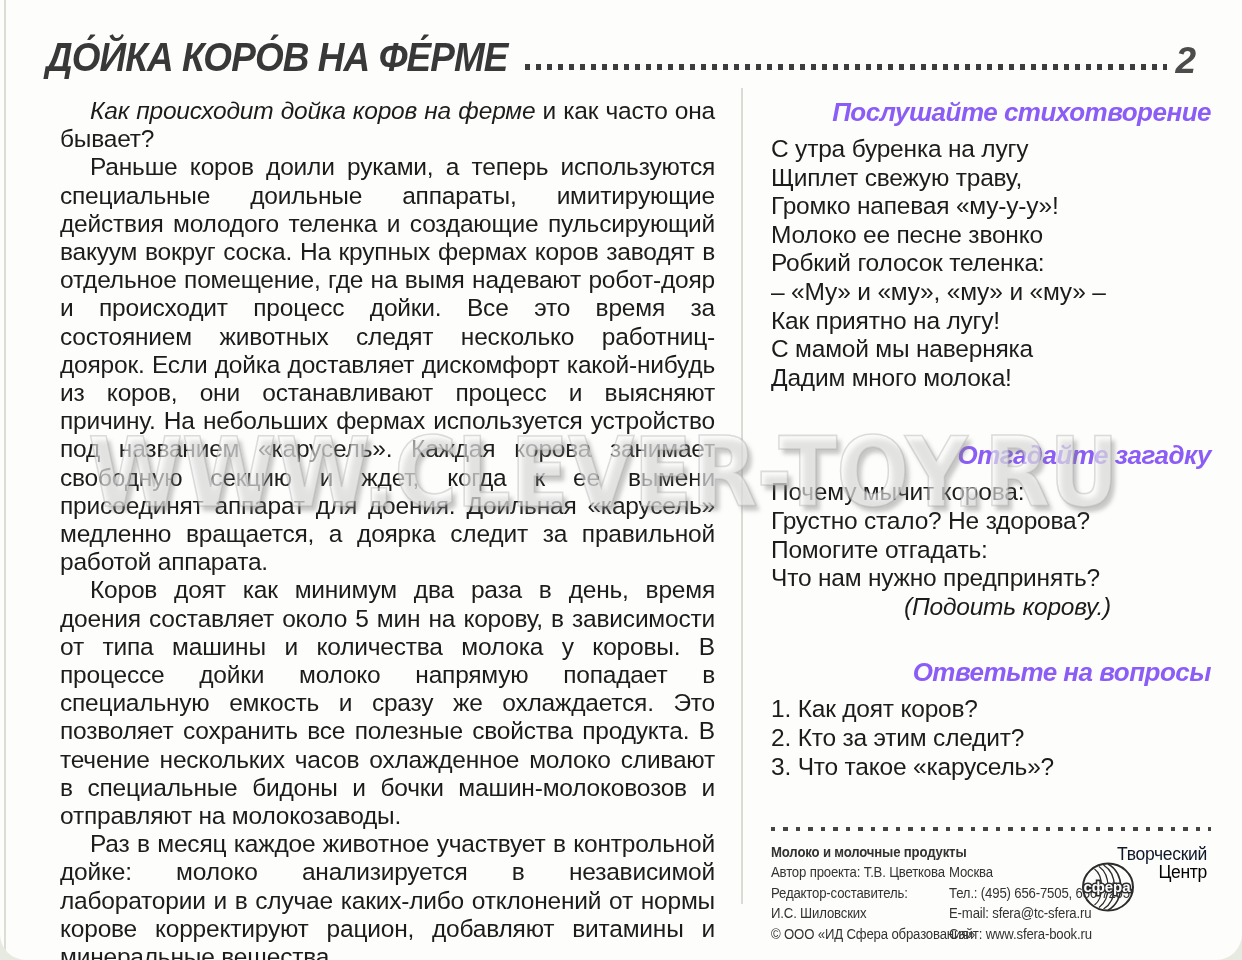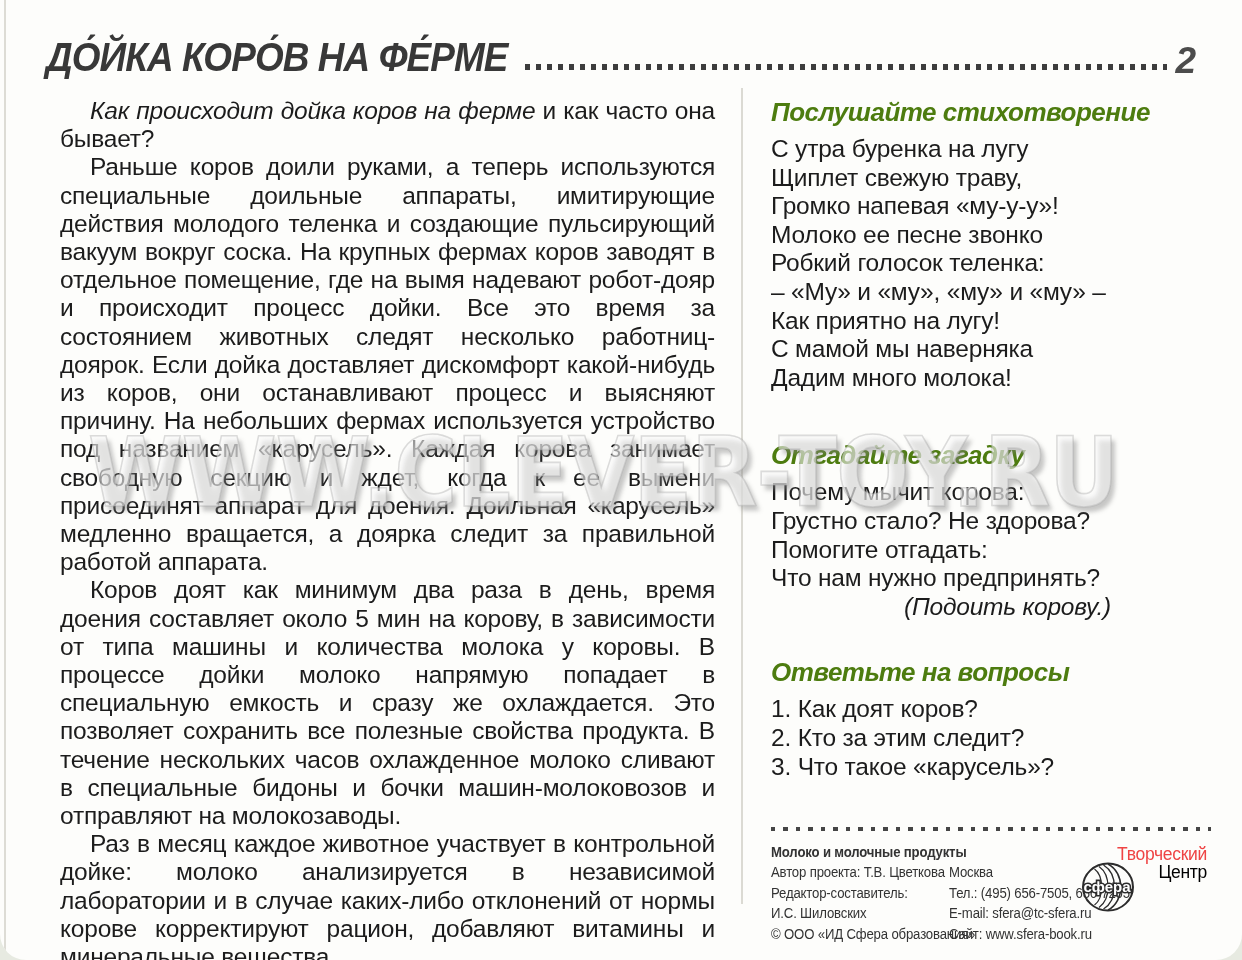--- a/index.html
+++ b/index.html
@@ -53,21 +53,21 @@
   .divider{
     position:absolute;left:741px;top:88px;width:2px;height:816px;
     background:#dbdad3;
   }
   .right-col{
     position:absolute;left:771px;top:97px;width:440px;height:847px;
     display:flex;flex-direction:column;color:#1c1c1c;
   }
   .sec-heading{
     font-size:26px;font-weight:bold;font-style:italic;
-    letter-spacing:-0.5px;line-height:30px;margin:0 0 8px 0;color:#4d7c0f;
+    letter-spacing:-0.5px;line-height:30px;margin:0 0 8px 0;color:#8b5cf6;text-align:right;
   }
   .vline{font-size:24.5px;line-height:28.6px;letter-spacing:-0.2px;}
   .sec-riddle{margin-top:48px;}
   .sec-questions{margin-top:36px;}
   .riddle-answer{
     font-size:24.5px;line-height:28.6px;font-style:italic;
     text-align:right;padding-right:100px;letter-spacing:-0.2px;
   }
   
   .footer{margin-top:auto;}
@@ -82,21 +82,21 @@
   .squish{
     transform:scaleX(.85);transform-origin:left top;
     font-size:15.5px;line-height:20.5px;letter-spacing:-0.2px;white-space:nowrap;
   }
   .credits-inner{width:210px;}
   .contacts-inner{width:226px;}
   .series-title{font-weight:bold;}
   .logo{
     position:absolute;right:0;top:2px;width:138px;height:100px;
   }
-  .logo-line1{position:absolute;right:4px;top:0;font-size:17.5px;color:#ef4444;letter-spacing:-0.3px;}
+  .logo-line1{position:absolute;right:4px;top:0;font-size:17.5px;color:#0f172a;letter-spacing:-0.3px;}
   .logo-line2{position:absolute;right:4px;top:18px;font-size:17.5px;color:#000000;letter-spacing:-0.3px;}
   .logo-sphere{position:absolute;left:6px;top:16px;}
   
   .watermark{
     position:absolute;left:88px;top:416px;z-index:6;
     font-family:"DejaVu Sans",sans-serif;
     font-size:86px;font-weight:bold;letter-spacing:-1px;white-space:nowrap;
     color:rgba(250,250,250,.55);
     -webkit-text-stroke:1.5px rgba(165,165,165,.38);
     text-shadow:4px 5px 4px rgba(130,130,130,.45);

